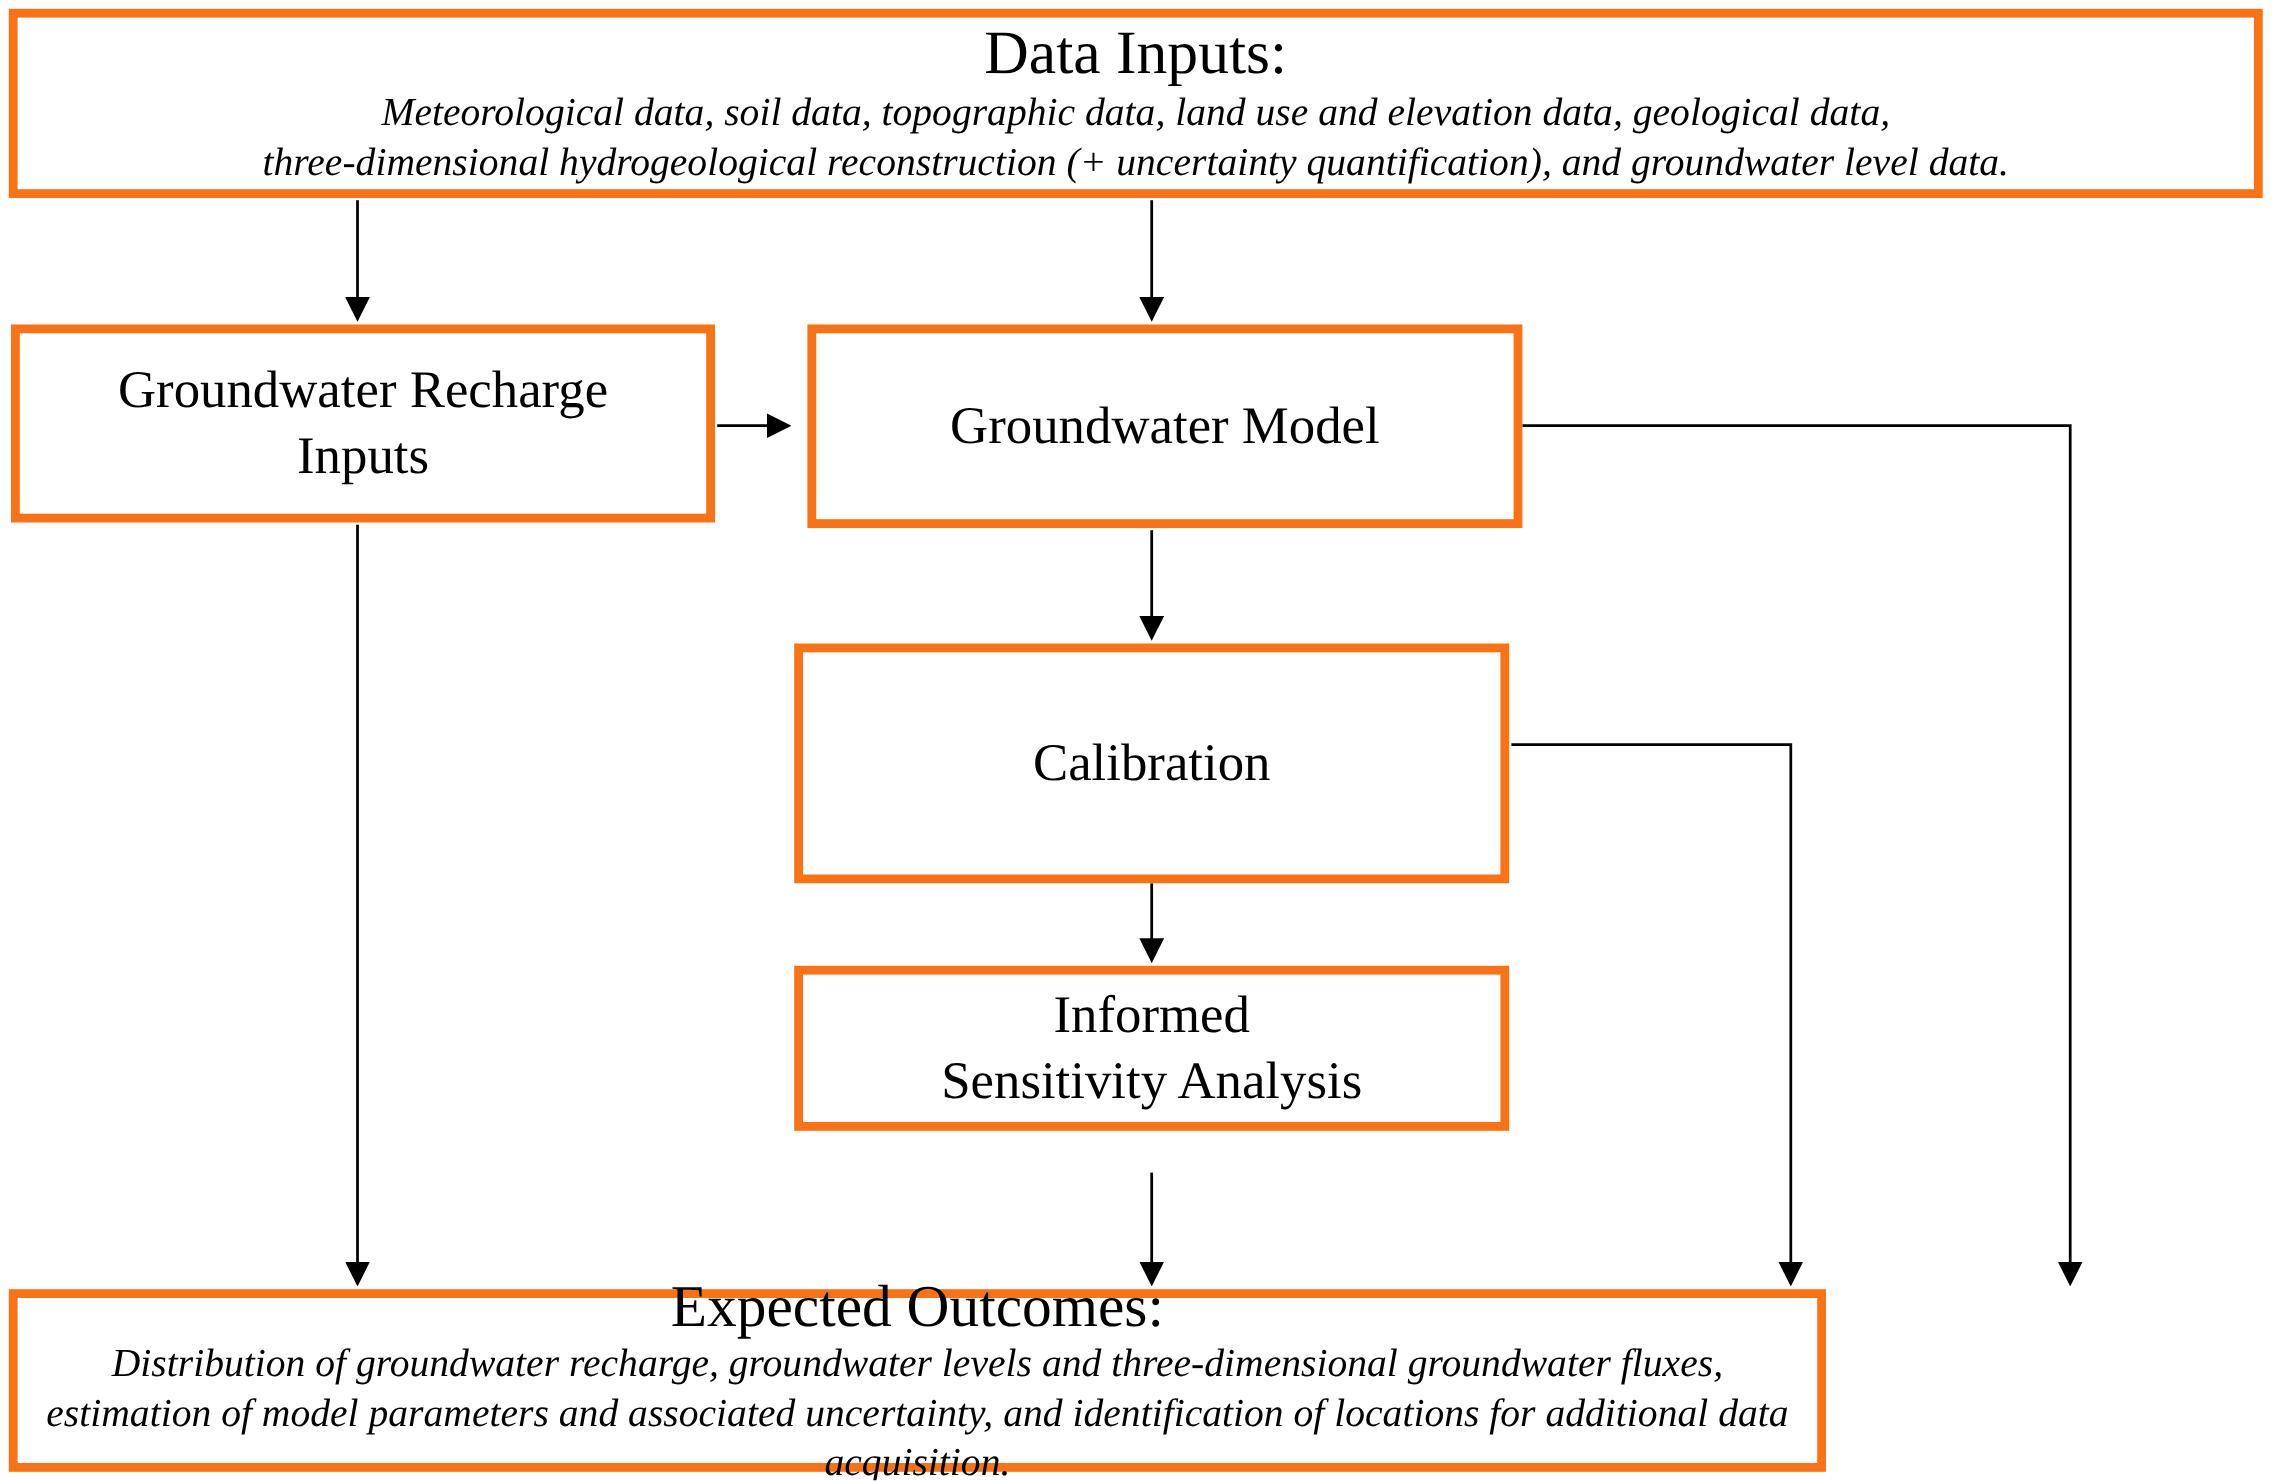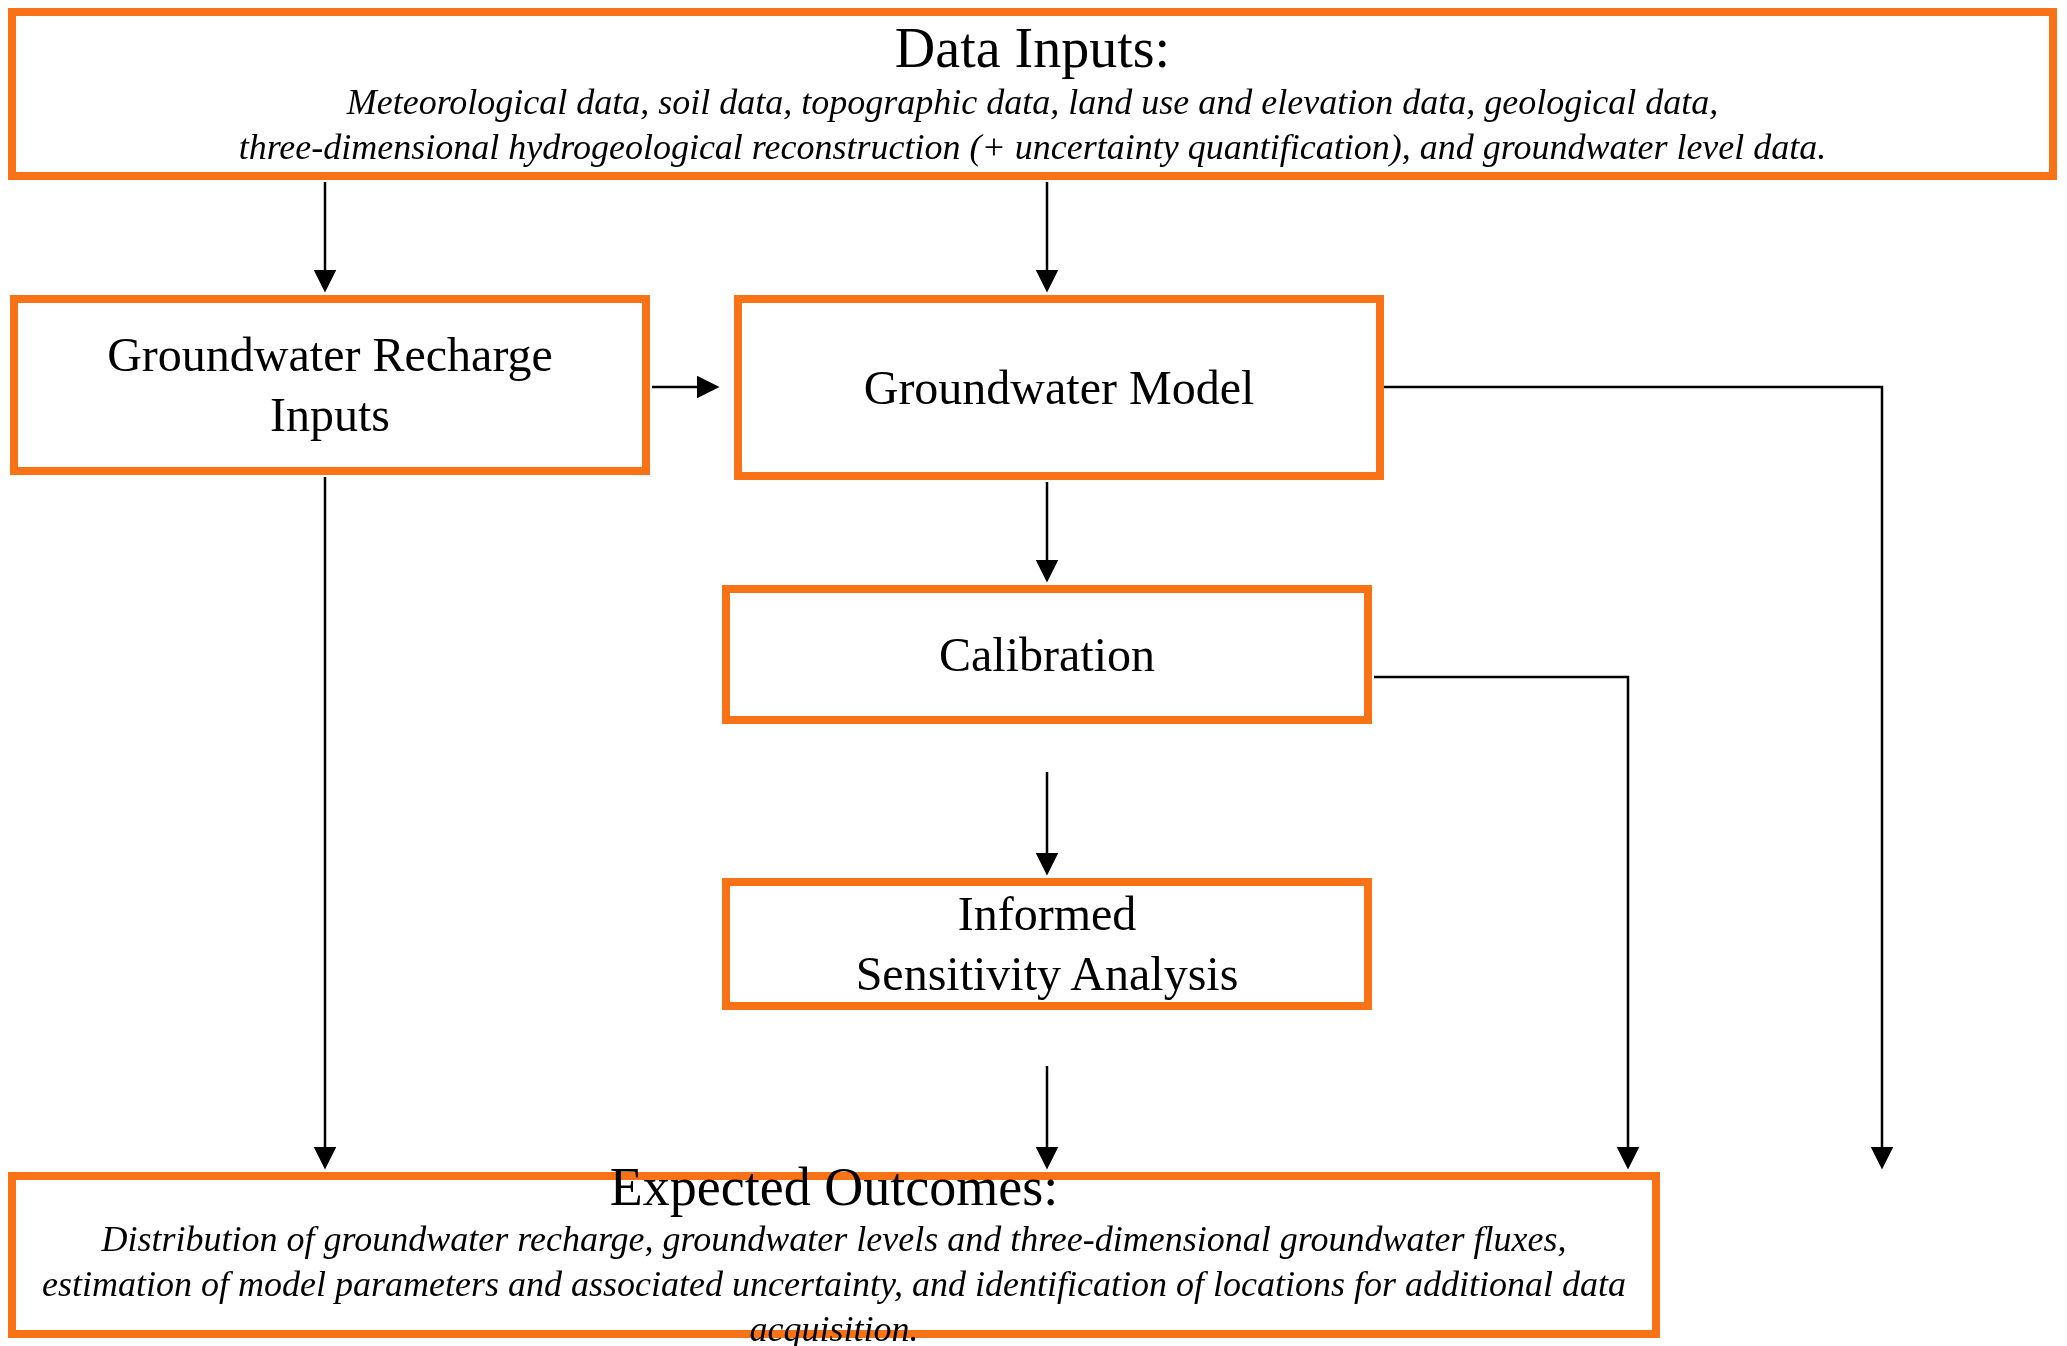--- a/index.html
+++ b/index.html
@@ -45,22 +45,22 @@
     font-style: italic;
   }
   .node-label {
     font-size: 48px;
     line-height: 1.25;
   }
   
   .box-data-inputs   { left: 8px;   top: 8px;    width: 2049px; height: 172px; }
   .box-recharge      { left: 10px;  top: 295px;  width: 640px;  height: 180px; }
   .box-gw-model      { left: 722px; top: 295px;  width: 650px;  height: 185px; margin-left: 12px; }
-  .box-calibration   { left: 722px; top: 585px;  width: 650px;  height: 139px; }
-  .box-sensitivity   { left: 722px; top: 878px;  width: 650px;  height: 132px; }
+  .box-calibration   { left: 722px; top: 585px;  width: 650px;  height: 218px; }
+  .box-sensitivity   { left: 722px; top: 878px;  width: 650px;  height: 150px; }
   .box-outcomes      { left: 8px;   top: 1172px; width: 1652px; height: 166px; }
   .box-outcomes .banner-title { font-size: 54px; }
 </style>
 </head>
 <body>
 
 <div class="canvas">
 
   <svg class="arrow-layer" viewBox="0 0 2067 1346" xmlns="http://www.w3.org/2000/svg">
     <defs>

